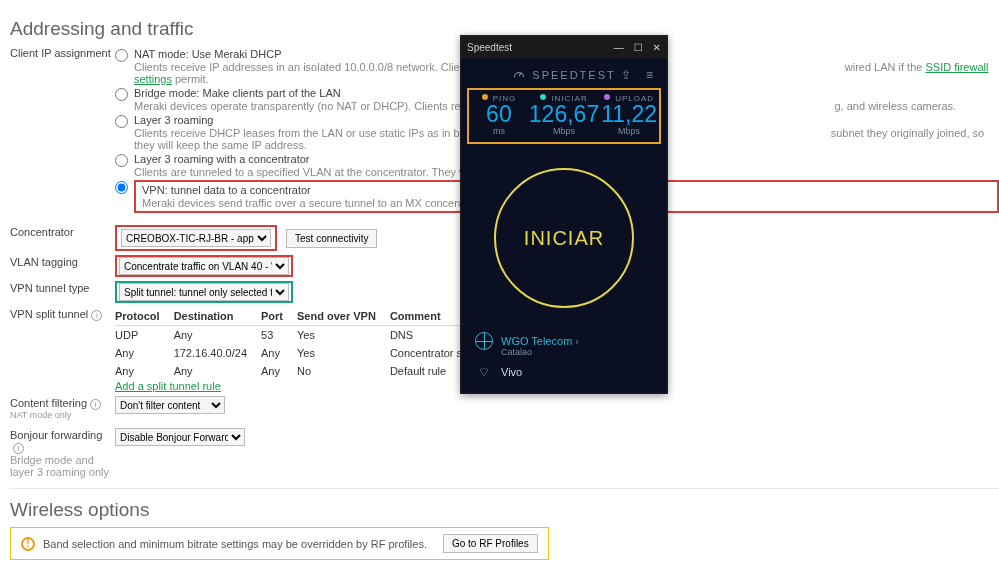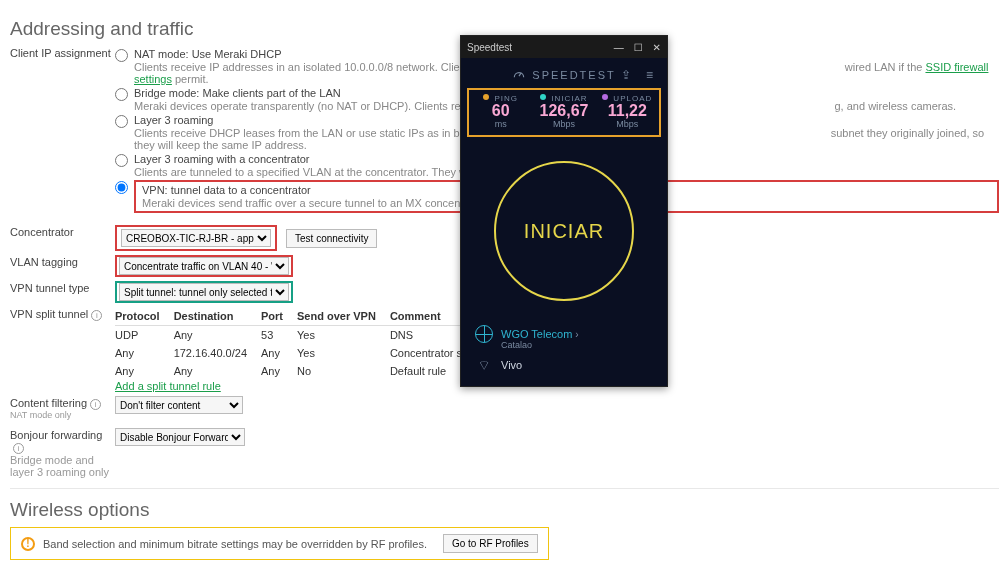--- a/index.html
+++ b/index.html
@@ -34,21 +34,21 @@
   .st-header { display: flex; align-items: center; justify-content: center; gap: 6px; color: #7a8aa0; padding: 10px 0 6px 0; font-size: 11px; letter-spacing: 2px; position: relative; }
   .st-share { position: absolute; right: 34px; top: 10px; color: #7a8aa0; font-size: 12px; }
   .st-menu { position: absolute; right: 12px; top: 10px; color: #7a8aa0; font-size: 12px; }
   .st-metrics { display: flex; border: 2px solid #e6a12b; margin: 0 6px; }
   .st-metric { flex: 1; text-align: center; padding: 4px 0 6px 0; }
   .st-mlabel { color: #7a8aa0; font-size: 8px; letter-spacing: 1px; display: flex; align-items: flex-start; justify-content: center; gap: 5px; }
   .st-dot { width: 6px; height: 6px; border-radius: 50%; display: inline-block; }
   .st-dot.ping { background: #e6a12b; }
   .st-dot.dl { background: #30d5c8; }
   .st-dot.ul { background: #b56be2; }
-  .st-mval { color: #f9a8d4; font-size: 16px; font-weight: 700; line-height: 1; }
+  .st-mval { color: #0ea5e9; font-size: 23px; font-weight: 400; line-height: 1; }
   .st-munit { color: #7a8aa0; font-size: 9px; }
   .st-circle-wrap { display: flex; justify-content: center; padding: 24px 0; }
   .st-circle { width: 140px; height: 140px; border: 2px solid #e6d64a; border-radius: 50%; display: flex; align-items: center; justify-content: center; color: #e6d64a; font-size: 20px; letter-spacing: 1px; }
   .st-prov { padding: 0 14px 12px 14px; display: flex; flex-direction: column; gap: 6px; }
   .st-prov-row { display: flex; align-items: center; gap: 8px; }
   .st-globe { width: 18px; height: 18px; border: 1.5px solid #2fb3cf; border-radius: 50%; position: relative; flex-shrink: 0; }
   .st-globe::before { content:""; position:absolute; left:50%; top:0; bottom:0; border-left:1.5px solid #2fb3cf; }
   .st-globe::after { content:""; position:absolute; top:50%; left:0; right:0; border-top:1.5px solid #2fb3cf; }
   .st-wifi { color: #7a8aa0; font-size: 14px; width: 18px; text-align: center; flex-shrink: 0; }
   .st-prov-name { color: #2fb3cf; font-size: 11px; }
@@ -189,21 +189,21 @@
       <a>Add a split tunnel rule</a>
     </div>
   </div>
 
   <div class="row" style="">
     <div class="label-col">
       <span>Content filtering</span><span class="info-icon">i</span>
       <div class="small" style="color:#999;font-size:9px;">NAT mode only</div>
     </div>
     <div class="content-col">
-      <select class="sel" style="width:128px;">
+      <select class="sel" style="width:110px;">
         <option>Don't filter content</option>
       </select>
     </div>
   </div>
 
   <div class="row" style="margin-top:8px;">
     <div class="label-col">
       <span>Bonjour forwarding</span><span class="info-icon">i</span>
       <div style="color:#999;font-size:11px;">Bridge mode and layer 3 roaming only</div>
     </div>

